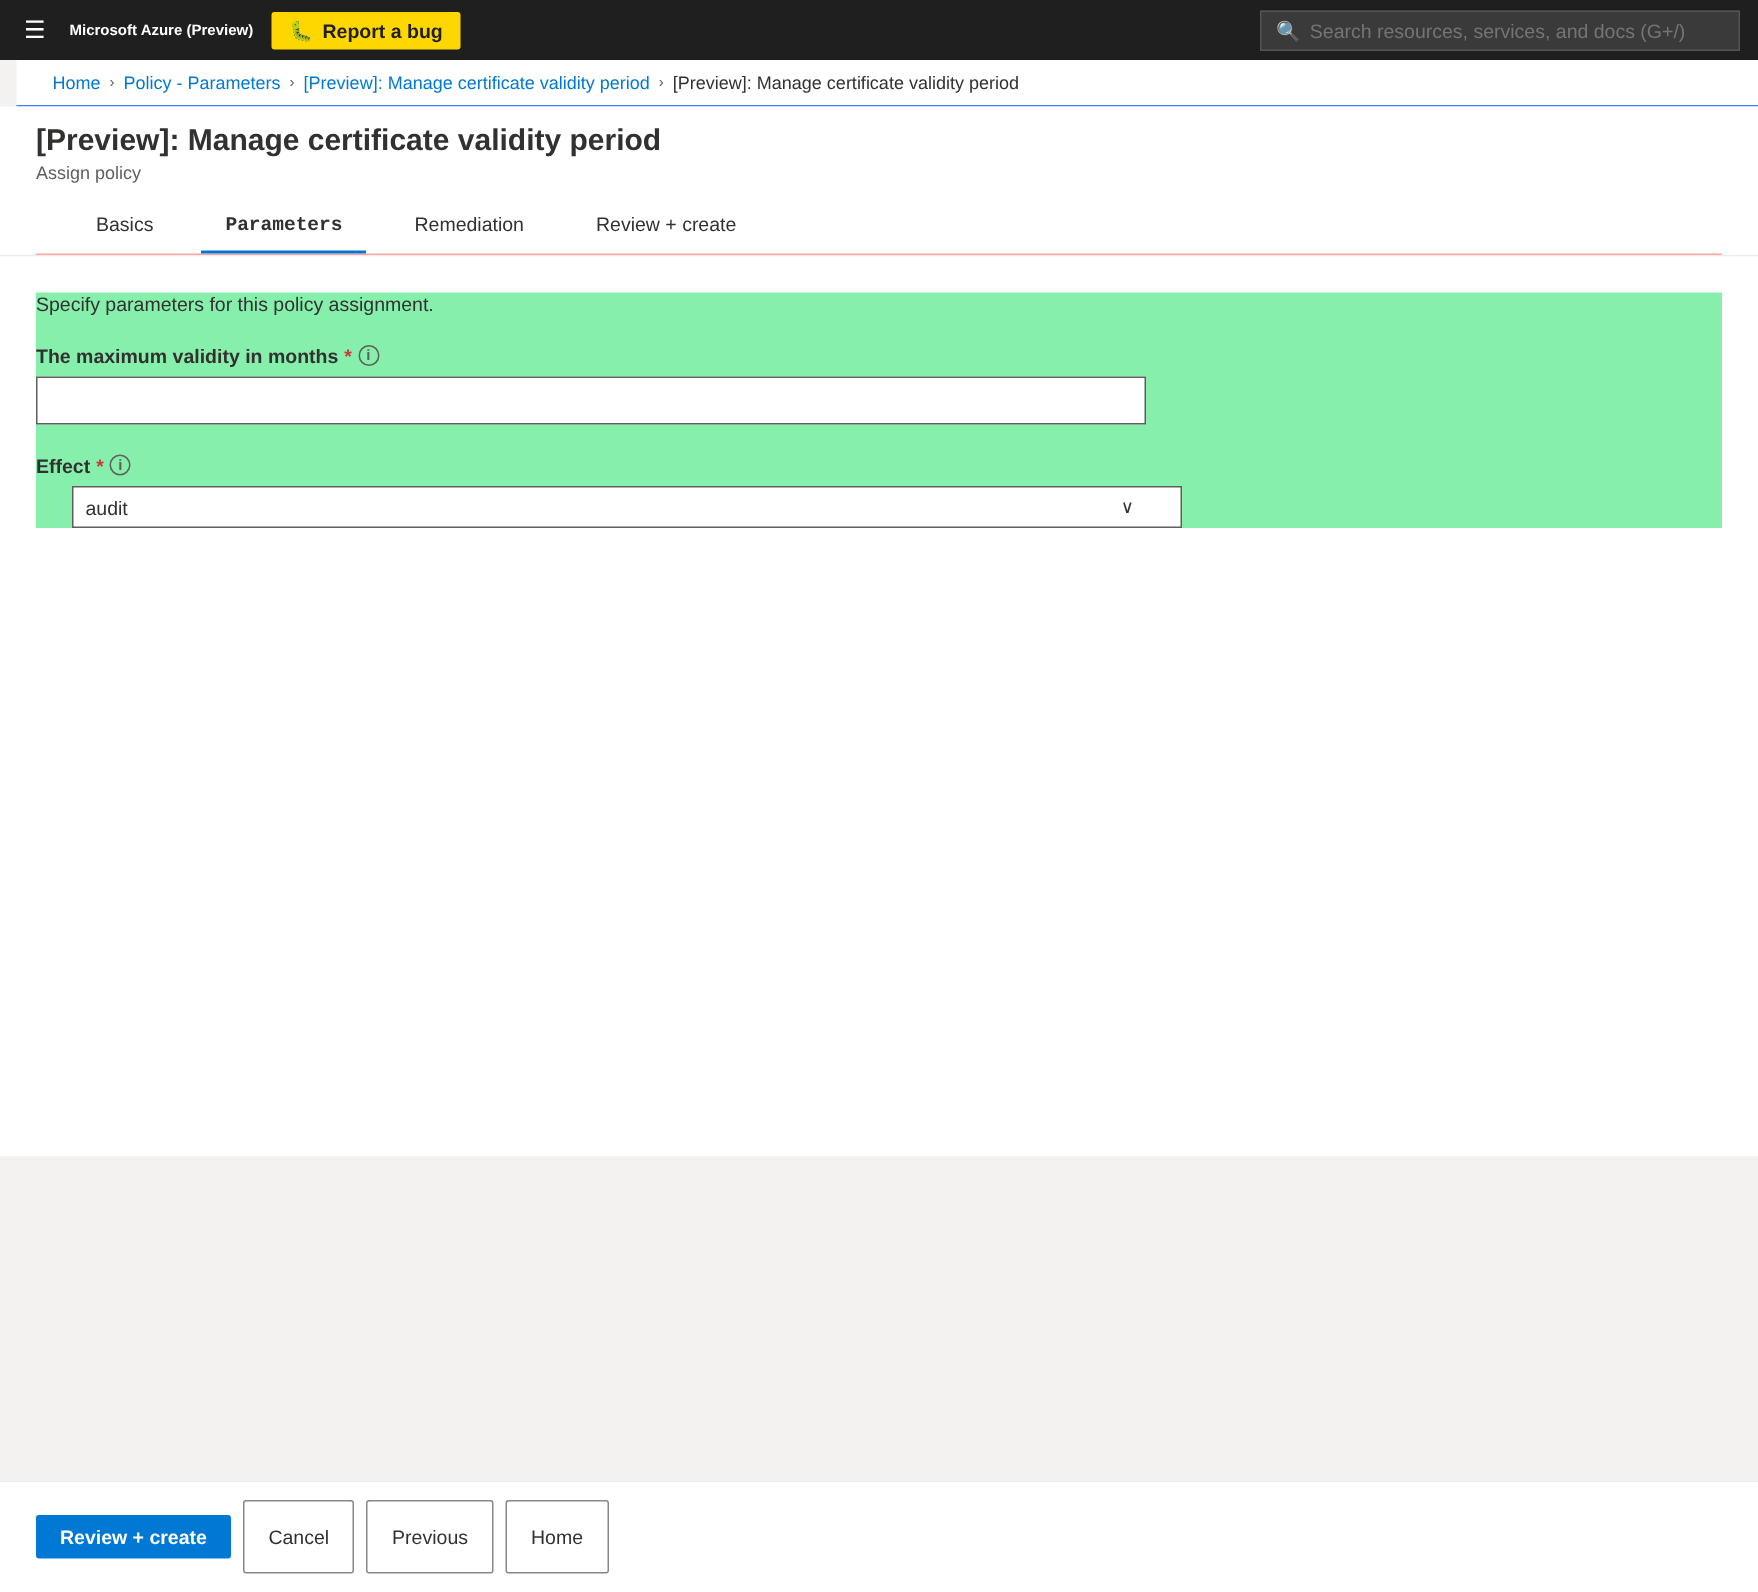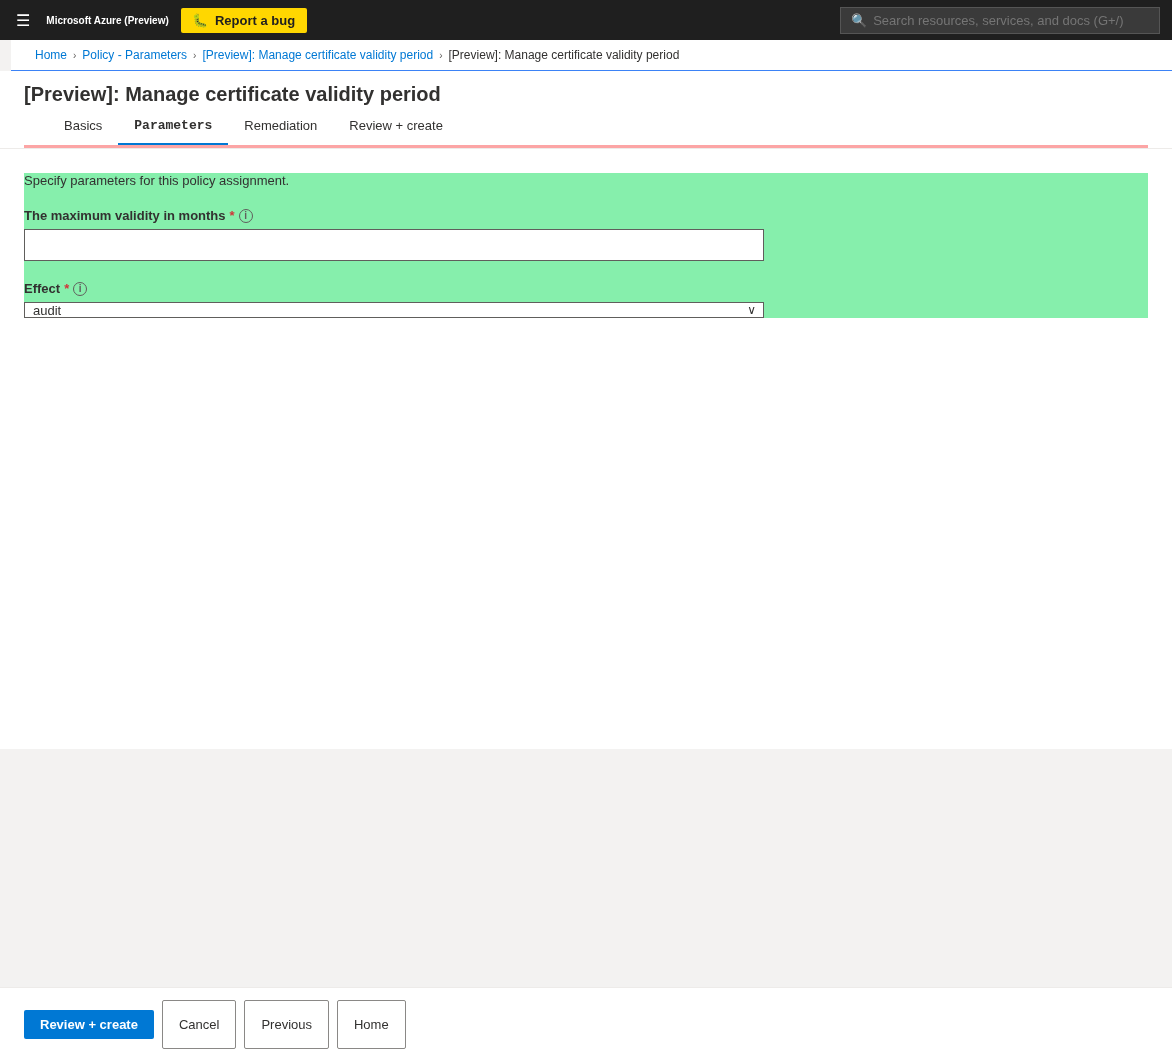--- a/index.html
+++ b/index.html
@@ -94,22 +94,22 @@
     }
     .page-subtitle {
       font-size: 12px;
       color: #605e5c;
       margin-bottom: 10px;
     }
 
     
     .tabs {
       display: flex;
-      gap: 0;
-      border-bottom: 3px solid #fca5a5;
+      gap: 16px;
+      border-bottom: 1px solid #fca5a5;
       background: #fff;
       padding: 0 24px;
     }
     .tab {
       padding: 10px 16px;
       font-size: 13px;
       cursor: pointer;
       color: #323130;
       border-bottom: 2px solid transparent;
       white-space: nowrap;
@@ -139,21 +139,20 @@
 
     .form-group {
       margin-bottom: 20px;
     }
     .form-label {
       font-size: 13px;
       font-weight: 600;
       color: #323130;
       margin-bottom: 6px;
       display: flex;
-      align-items: center;
       gap: 4px;
     }
     .form-label .required {
       color: #d13438;
     }
     .info-icon {
       display: inline-flex;
       align-items: center;
       justify-content: center;
       width: 14px;
@@ -177,29 +176,30 @@
       outline: none;
     }
 
     .form-select-wrapper {
       position: relative;
       width: 100%;
       max-width: 740px;
     }
     .form-select {
       width: 100%;
-      height: 16px;
+      height: 28px;
       border: 1px solid #605e5c;
       padding: 0 32px 0 8px;
       font-size: 13px;
       color: #323130;
       background: #fff;
       appearance: none;
       cursor: pointer;
       outline: none;
+      margin-left: 24px;
     }
     .select-chevron {
       position: absolute;
       right: 8px;
       top: 50%;
       transform: translateY(-50%);
       pointer-events: none;
       color: #323130;
       font-size: 12px;
     }
@@ -258,20 +258,21 @@
   <span class="breadcrumb-sep">›</span>
   <a href="#">Policy - Parameters</a>
   <span class="breadcrumb-sep">›</span>
   <a href="#">[Preview]: Manage certificate validity period</a>
   <span class="breadcrumb-sep">›</span>
   <span class="breadcrumb-current">[Preview]: Manage certificate validity period</span>
 </div>
 
 <div class="page-header">
   <div class="page-title">[Preview]: Manage certificate validity period</div>
+  <div class="page-subtitle">Assign policy</div>
 
   <div class="tabs">
     <div class="tab">Basics</div>
     <div class="tab active">Parameters</div>
     <div class="tab">Remediation</div>
     <div class="tab">Review + create</div>
   </div>
 </div>
 
 <div class="main-content">

